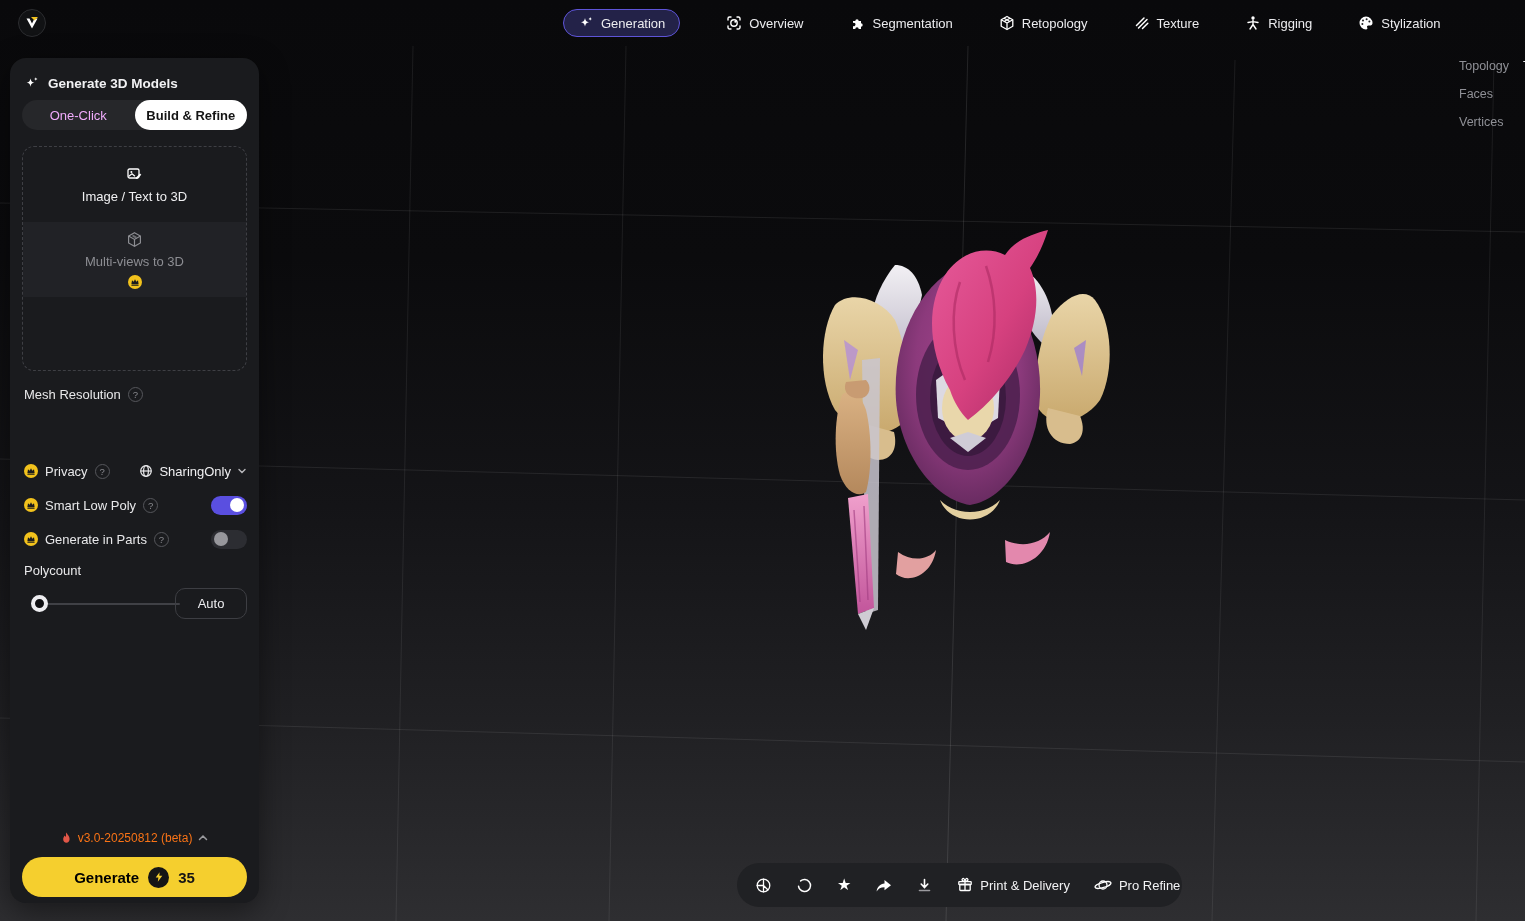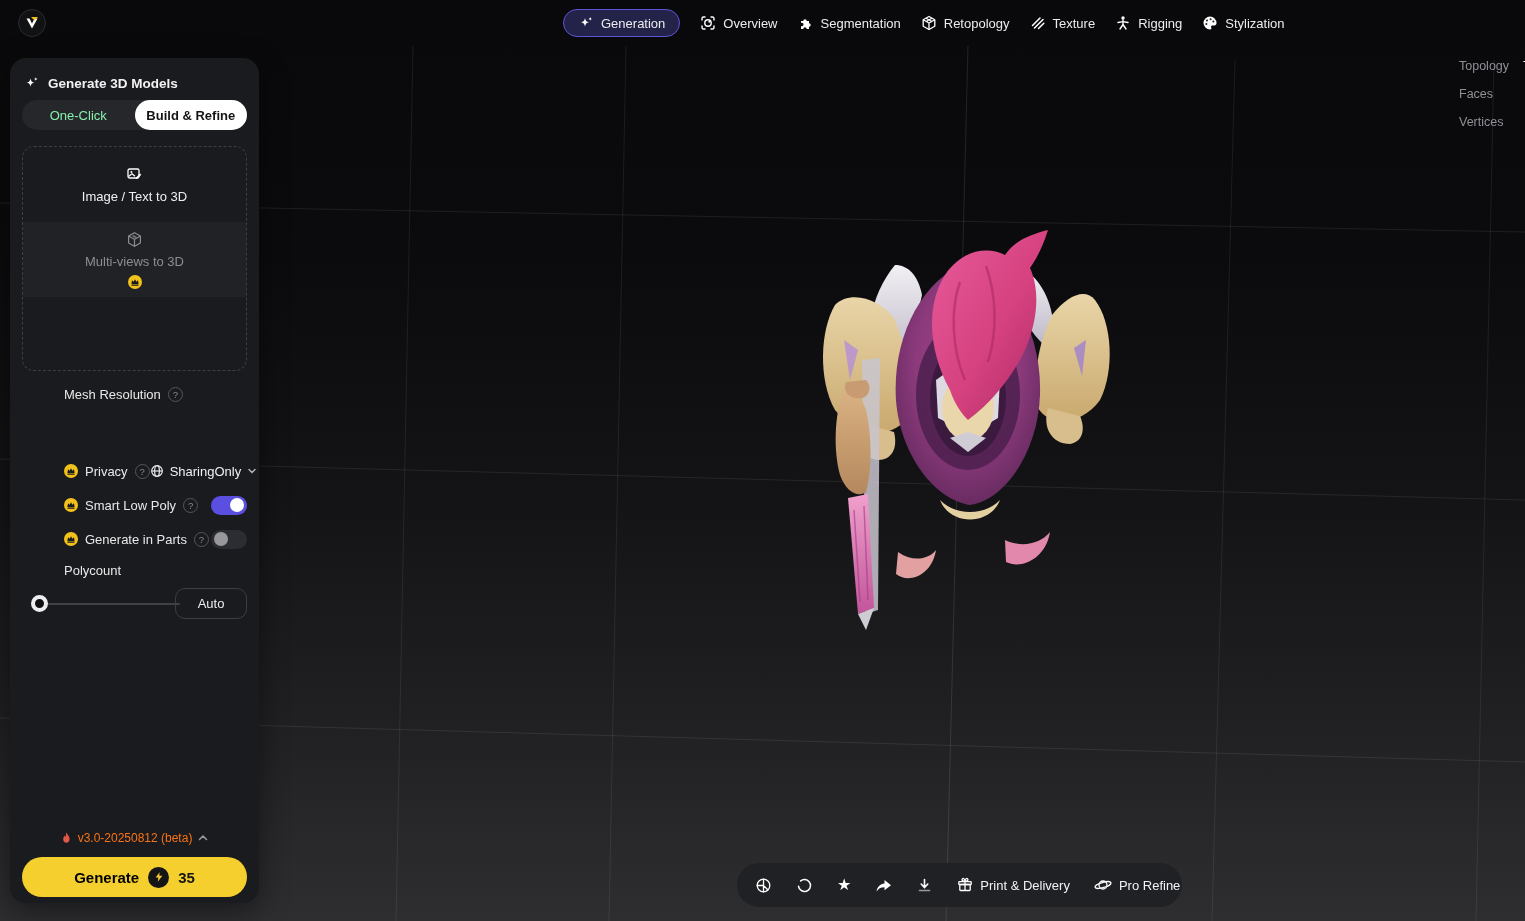--- a/index.html
+++ b/index.html
@@ -12,46 +12,46 @@
   }
   svg { display:block; }
 
   
   #grid { position:absolute; inset:0; z-index:1; }
 
   
   #topnav { position:absolute; top:0; left:0; width:1525px; height:46px; z-index:8; }
   #logo { position:absolute; top:9px; left:18px; width:28px; height:28px; border-radius:50%;
           background:#111214; border:1px solid #2c2d30; display:flex; align-items:center; justify-content:center; }
-  #tabs { position:absolute; top:8px; left:563px; display:flex; align-items:center; gap:20px; height:30px; }
+  #tabs { position:absolute; top:8px; left:563px; display:flex; align-items:center; gap:46px; height:30px; }
   .tab { display:flex; align-items:center; gap:7px; font-size:13px; color:#ececef; cursor:pointer; white-space:nowrap; }
   .tab.active { background:#232248; border:1px solid #5e54d8; border-radius:999px; padding:5px 14px; }
   .tab .ticon { display:flex; align-items:center; }
 
   
   .stat-row { position:absolute; left:1459px; display:flex; gap:14px; font-size:12.5px; color:#8f9096; white-space:nowrap; z-index:4; }
   .stat-row .stat-value { color:#e8e8ec; }
 
   
   #sidebar { position:absolute; top:58px; left:10px; width:249px; height:845px; z-index:10;
              background:#1a1b1e; border-radius:16px; box-shadow:0 8px 30px rgba(0,0,0,.45); }
   #sb-header { position:absolute; top:13px; left:14px; height:24px; display:flex; align-items:center; gap:8px;
                font-size:13.5px; font-weight:600; color:#f2f2f4; }
   #mode-toggle { position:absolute; top:42px; left:12px; width:225px; height:30px; background:#26272a;
                  border-radius:999px; display:flex; }
-  .mode-opt { flex:1; display:flex; align-items:center; justify-content:center; font-size:13px; color:#86efac; cursor:pointer; }
+  .mode-opt { flex:1; display:flex; align-items:center; justify-content:center; font-size:13px; color:#f0abfc; cursor:pointer; }
   .mode-opt.active { background:#fff; color:#141414; border-radius:999px; font-weight:600; }
 
   #gen-modes { position:absolute; top:88px; left:12px; width:225px; height:225px;
                border:1px dashed #3e3f44; border-radius:12px; overflow:hidden; }
   .gen-mode { height:75px; display:flex; flex-direction:column; align-items:center; justify-content:center; gap:6px;
               font-size:13px; color:#f0f0f2; cursor:pointer; }
   .gen-mode.dim { background:#212226; color:#8c8d92; }
 
-  .sb-label { font-size:13px; color:#e8e8ea; display:flex; align-items:center; gap:7px;margin-left:40px; }
+  .sb-label { font-size:13px; color:#e8e8ea; display:flex; align-items:center; gap:7px; }
   #mesh-label { position:absolute; top:329px; left:14px; }
 
   #res-buttons { position:absolute; top:356px; left:12px; width:225px; height:33px; display:flex; gap:6px; }
   .res-btn { position:relative; flex:1; border-radius:9px; display:flex; align-items:center; justify-content:center; gap:6px;
              font-size:13px; cursor:pointer; }
   .res-btn.disabled { border:1px solid #333439; color:#74757a; }
   .res-btn.selected { border:1.5px solid #5f55e6; background:#201f47; color:#fff; }
   .coming-soon { position:absolute; top:-8px; right:-1px; background:#a8497f; color:#f4d2e7;
                  font-size:9px; padding:1.5px 7px; border-radius:8px; white-space:nowrap; }
 

